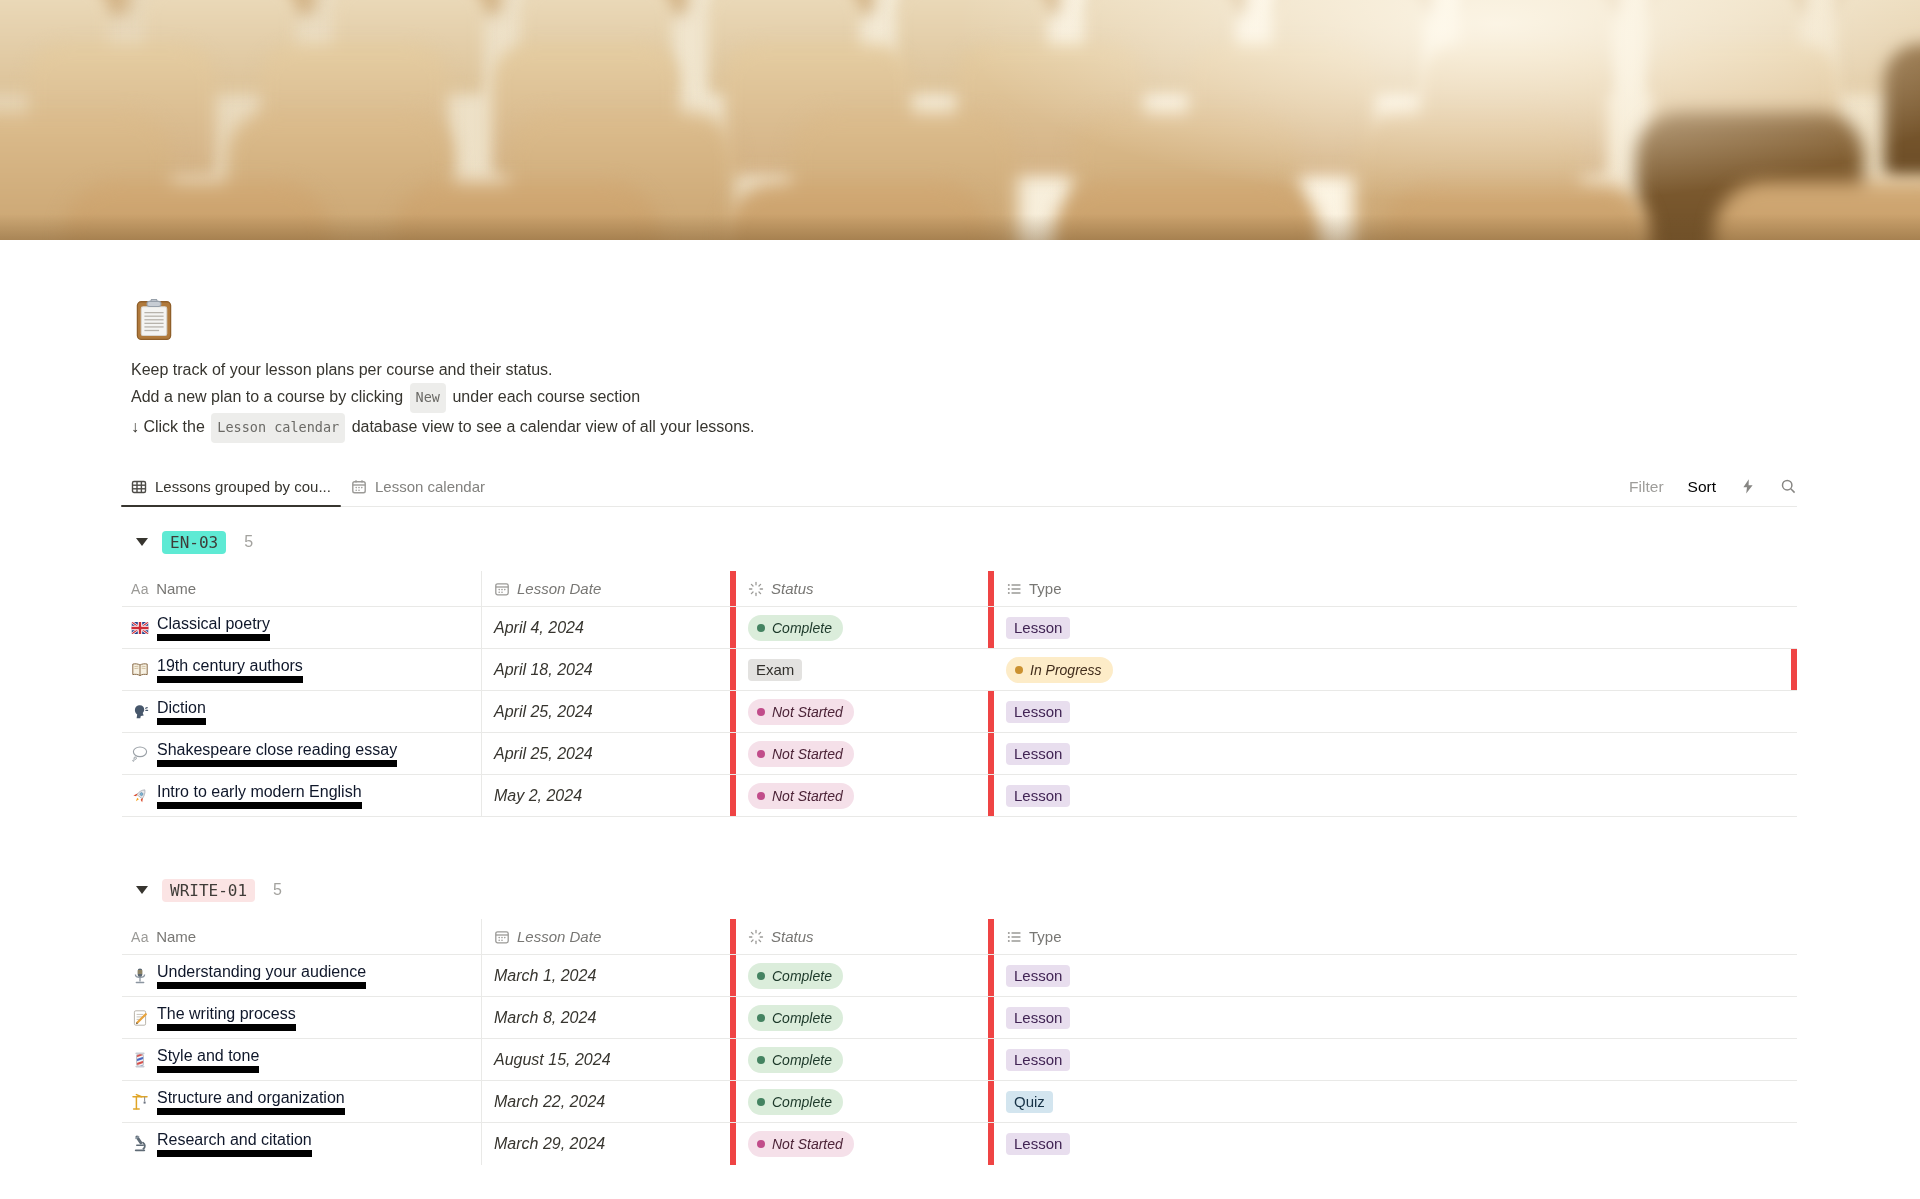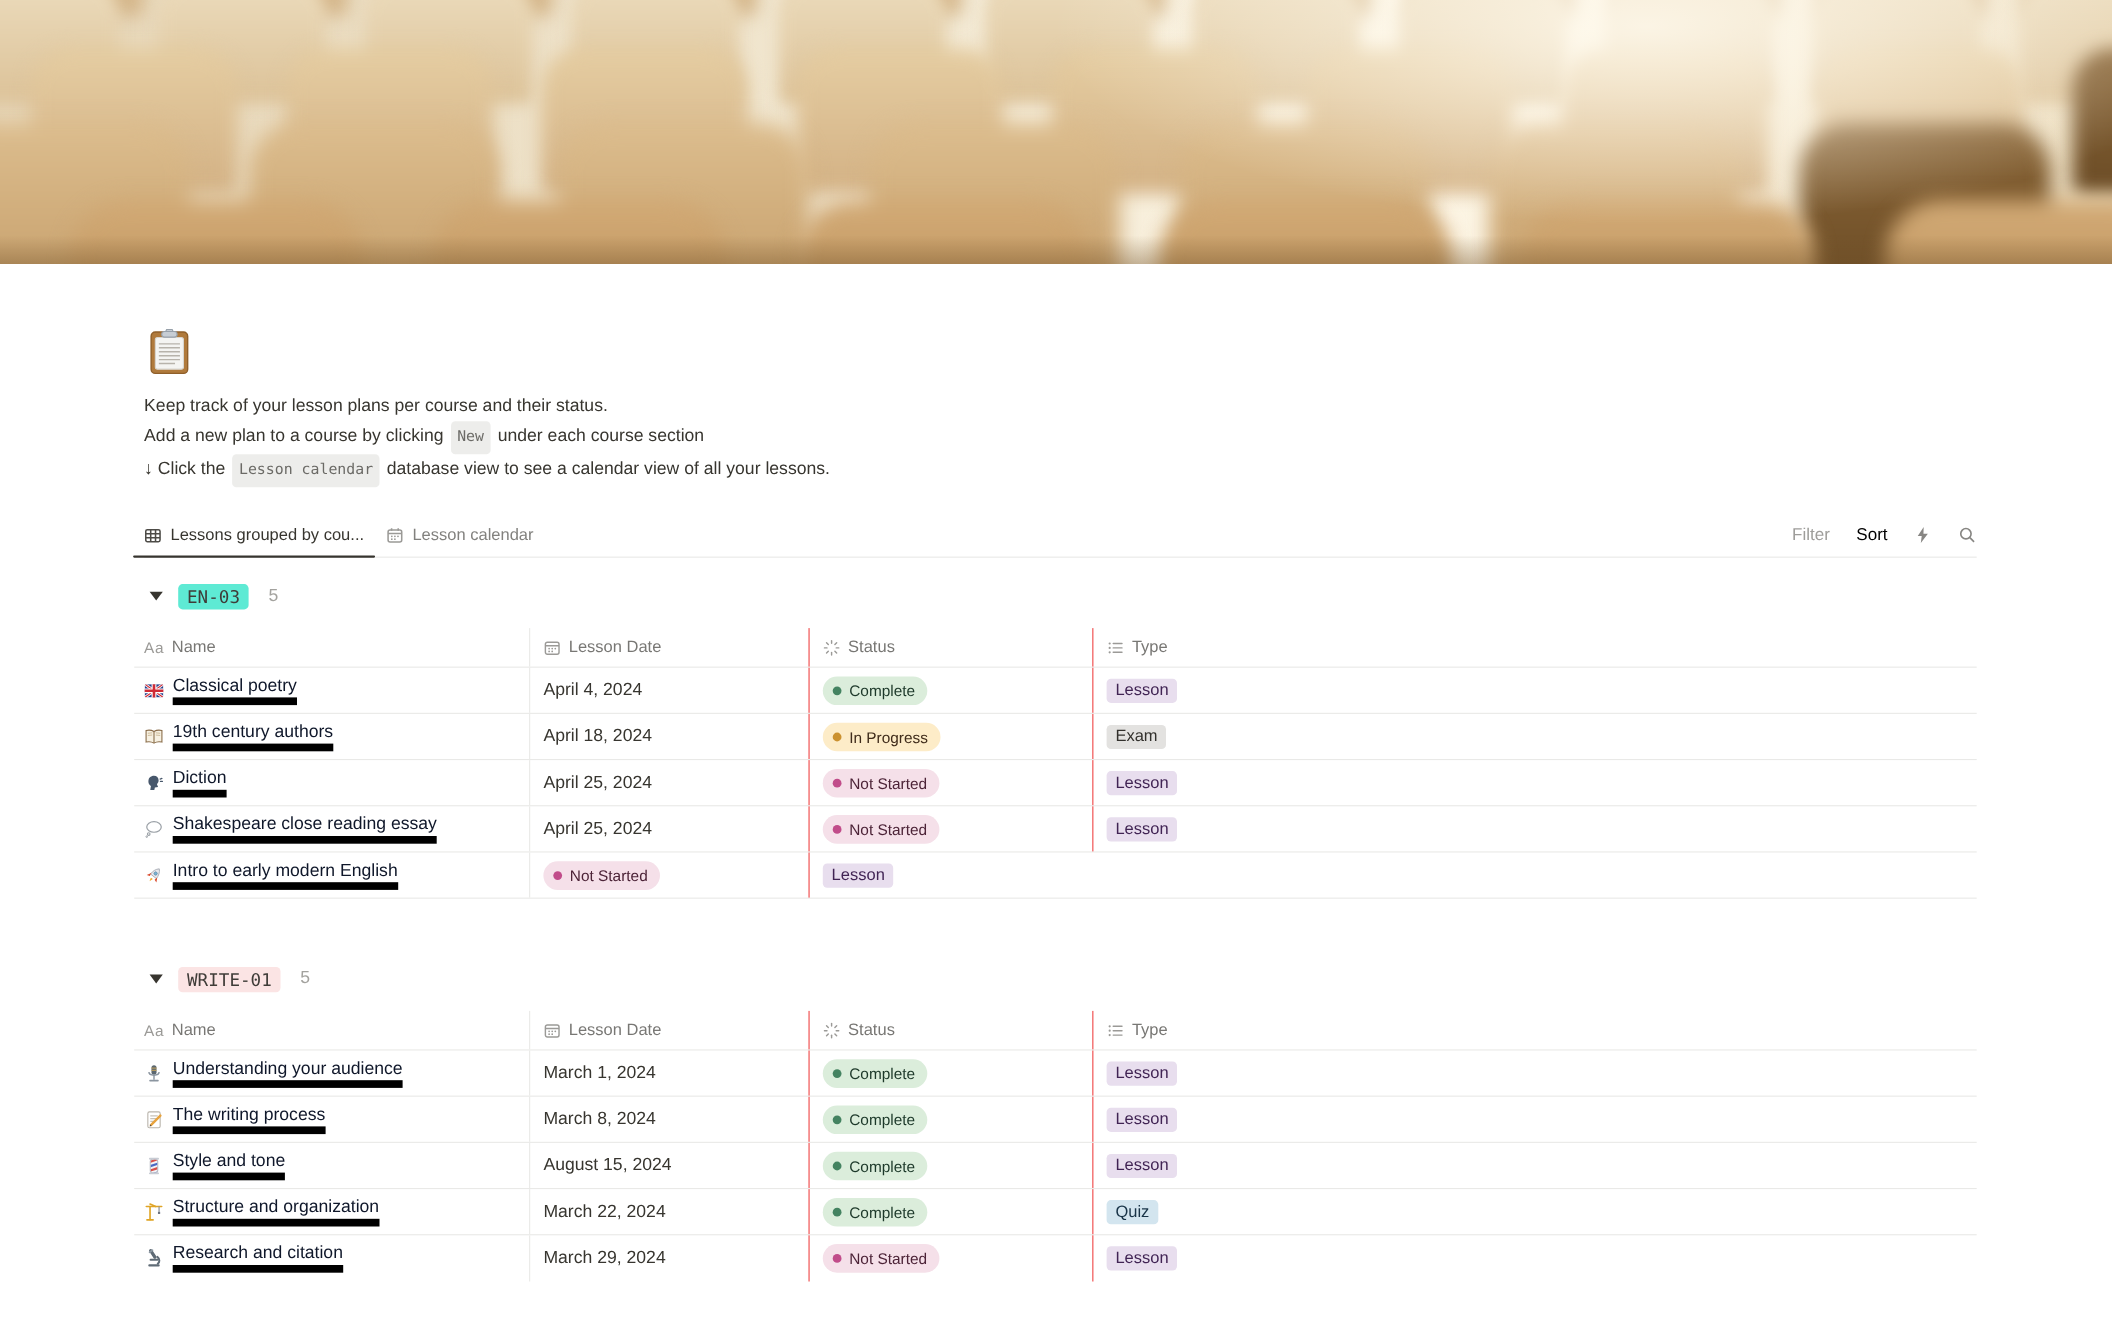--- a/index.html
+++ b/index.html
@@ -69,21 +69,21 @@
   .chip-red  { background:#FBE4E4; }
   .group-count { margin-left:18px; font-size:16px; color:#A3A29E; }
 
   .gtable { margin-top:14px; margin-left:-9px; width:1675px; }
   .trow { display:grid; grid-template-columns:360px 254px 258px 1fr; align-items:center;
     height:42px; border-bottom:1px solid #E9E9E7; }
   .trow.thead { height:36px; border-bottom:1px solid #E9E9E7; }
   .trow.last-cut { border-bottom:none; }
   .tcell { height:100%; display:flex; align-items:center; padding-left:12px; overflow:hidden; }
   .tcell.c1 { padding-left:9px; border-right:1px solid #E9E9E7; }
-  .tcell.c2, .tcell.c3 { border-right:1px solid #ef4444; }
+  .tcell.c2, .tcell.c3 { border-right:6px solid #ef4444;font-style:italic; }
   .thead .tcell { color:#787774; font-size:15px; gap:7px; }
   .aa { font-size:14px; color:#9B9A97; letter-spacing:.5px; }
   .row-icon { width:18px; height:18px; margin-right:8px; flex:0 0 auto; display:inline-flex; }
   .row-name { font-size:16px; font-weight:500; color:#0f172a; text-decoration:none;
     border-bottom:7px solid #000000; padding-bottom:1px; cursor:pointer;
     white-space:nowrap; }
   .date-text { font-size:16px; color:#37352F; }
 
   .pill { display:inline-flex; align-items:center; gap:7px; height:26px; padding:0 11px 0 9px;
     border-radius:13px; font-size:14px; cursor:pointer; white-space:nowrap; }
@@ -363,28 +363,28 @@
                   <line x1="10.6" y1="5.2" x2="14.6" y2="5.6"></line>
                   <line x1="10.6" y1="7.2" x2="14.6" y2="7.6"></line>
                 </g>
             </svg>
           </span>
           <a class="row-name">19th century authors</a>
         </div>
         <div class="tcell c2">
             <span class="date-text">April 18, 2024</span>
           </div>
+        <div class="tcell">
+          <span class="tag pill-exam">Exam</span>
+        </div>
         <div class="tcell c3">
           <span class="pill pill-in-progress">
               <span class="dot"></span>
               <span>In Progress</span>
             </span>
-        </div>
-        <div class="tcell">
-          <span class="tag pill-exam">Exam</span>
         </div>
       </div>
 
       <div class="trow">
         <div class="tcell c1">
           <span class="row-icon">
             <svg width="18" height="18" viewBox="0 0 18 18">
               <path d="M7 2.6 C10.6 1.4 13.2 3.6 13.2 6.4 C13.2 7.9 12.5 8.9 11.7 9.9 L12.7 12.4 L9.8 12.9 L9.3 15.2 H5.6 L6.2 11.6 C4.6 10.5 3.5 8.5 4 6 C4.4 4.1 5.5 3.1 7 2.6 Z" fill="#47576b"></path>
               <g stroke="#47576b" stroke-width="1.2" stroke-linecap="round">
                   <line x1="14.6" y1="5.2" x2="16.2" y2="4.6"></line>
@@ -441,20 +441,23 @@
                 <path d="M9 1.2 C11.4 3.2 12.4 6.6 12.4 9.8 H5.6 C5.6 6.6 6.6 3.2 9 1.2 Z" fill="#e9e9ec" stroke="#a9adb5" stroke-width="0.8"></path>
                 <circle cx="9" cy="6.6" r="1.5" fill="#7ab3d4" stroke="#5b87a3" stroke-width="0.6"></circle>
                 <path d="M5.6 8.6 L3.4 12.6 L6.2 11.6 Z" fill="#d9482b"></path>
                 <path d="M12.4 8.6 L14.6 12.6 L11.8 11.6 Z" fill="#d9482b"></path>
                 <path d="M7.9 12.2 H10.1 L9 15.6 Z" fill="#f5a623"></path>
               </g>
             </svg>
           </span>
           <a class="row-name">Intro to early modern English</a>
         </div>
+        <div class="tcell c2">
+            <span class="date-text">May 2, 2024</span>
+          </div>
         <div class="tcell c3">
           <span class="pill pill-not-started">
               <span class="dot"></span>
               <span>Not Started</span>
             </span>
         </div>
         <div class="tcell">
           <span class="tag pill-lesson">Lesson</span>
         </div>
       </div>

